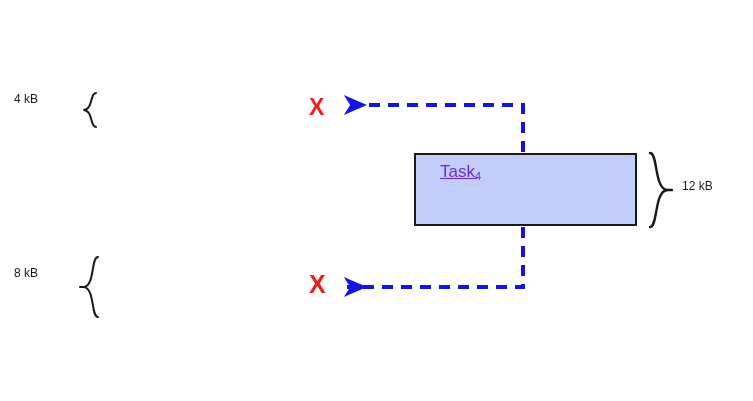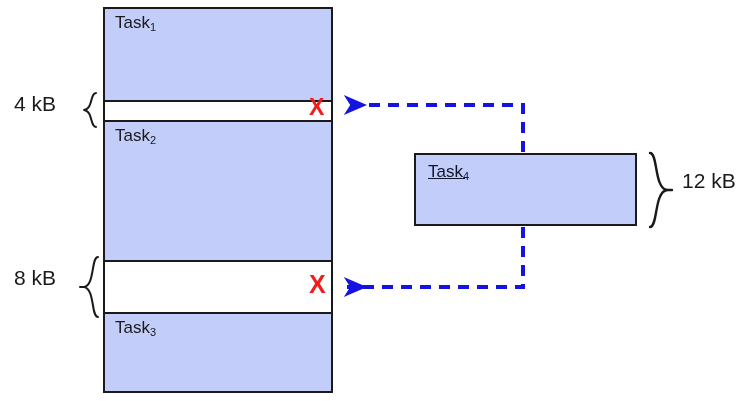--- a/index.html
+++ b/index.html
@@ -72,21 +72,21 @@
     color: #f01d1d;
     font-size: 23px;
     font-weight: bold;
     line-height: 1;
     font-family: "Liberation Sans", sans-serif;
   }
 
   
   .size-label {
     position: absolute;
-    font-size: 21px;
+    font-size: 12px;
     color: #1a1a1a;
     white-space: nowrap;
   }
   .brace-svg {
     position: absolute;
     overflow: visible;
   }
 
   
   .task4-box {
@@ -94,24 +94,24 @@
     left: 414px;
     top: 153px;
     width: 223px;
     height: 73px;
     box-sizing: border-box;
     border: 2px solid #1a1a1a;
     background: #c3cdfa;
   }
   .task4-label {
     position: absolute;
-    left: 12px;
+    left: 24px;
     top: 7px;
     font-size: 17px;
-    color: #0f172a;
+    color: #6d28d9;
     white-space: nowrap;
     text-decoration: underline;
   }
   .task4-label sub {
     font-size: 11px;
     vertical-align: baseline;
     position: relative;
     top: 3px;
   }
 
@@ -124,40 +124,20 @@
     pointer-events: none;
   }
   .z-top { z-index: 6; }
   .z-mid { z-index: 4; }
 </style>
 </head>
 <body>
 
 <div id="canvas">
 
-  <div class="mem-col">
-
-    <div class="seg first" style="top:0px; height:93px;">
-      <span class="seg-label"><span>Task</span><sub>1</sub></span>
-    </div>
-
-    <div class="hole" style="top:93px; height:18px;">
-    </div>
-
-    <div class="seg" style="top:111px; height:142px;">
-      <span class="seg-label"><span>Task</span><sub>2</sub></span>
-    </div>
-
-    <div class="hole" style="top:253px; height:50px;">
-    </div>
-
-    <div class="seg last" style="top:303px; height:79px;">
-      <span class="seg-label"><span>Task</span><sub>3</sub></span>
-    </div>
-  </div>
 
   <div class="xmark z-top" style="left:309px; top:96px;">X</div>
   <div class="xmark z-top" style="left:309px; top:272px; font-size:25px;">X</div>
 
   <svg class="brace-svg" style="left:80px; top:92px; width:20px; height:36px;" viewBox="0 0 20 36">
     <path d="M16 1 C10 1 13 17 4 18 C13 19 10 35 16 35" fill="none" stroke="#1a1a1a" stroke-width="2" stroke-linecap="round" stroke-linejoin="round"></path>
   </svg>
   <div class="size-label" style="left:14px; top:92px;">4 kB</div>
 
   <svg class="brace-svg" style="left:80px; top:256px; width:22px; height:62px;" viewBox="0 0 22 62">
@@ -179,15 +159,15 @@
   </svg>
 
   <div class="task4-box z-top">
     <span class="task4-label"><span>Task</span><sub>4</sub></span>
   </div>
 
   <svg class="brace-svg z-top" style="left:646px; top:152px; width:26px; height:76px;" viewBox="0 0 26 76">
     <path d="M4 1 C12 1 8 36 21 38 C8 40 12 75 4 75" fill="none" stroke="#1a1a1a" stroke-width="2.4" stroke-linecap="round" stroke-linejoin="round"></path>
     <path d="M21 38 L26 38" fill="none" stroke="#1a1a1a" stroke-width="2.4" stroke-linecap="round"></path>
   </svg>
-  <div class="size-label z-top" style="left:682px; top:169px;">12 kB</div>
+  <div class="size-label z-top" style="left:682px; top:179px;">12 kB</div>
 
 </div>
 
 </body></html>

